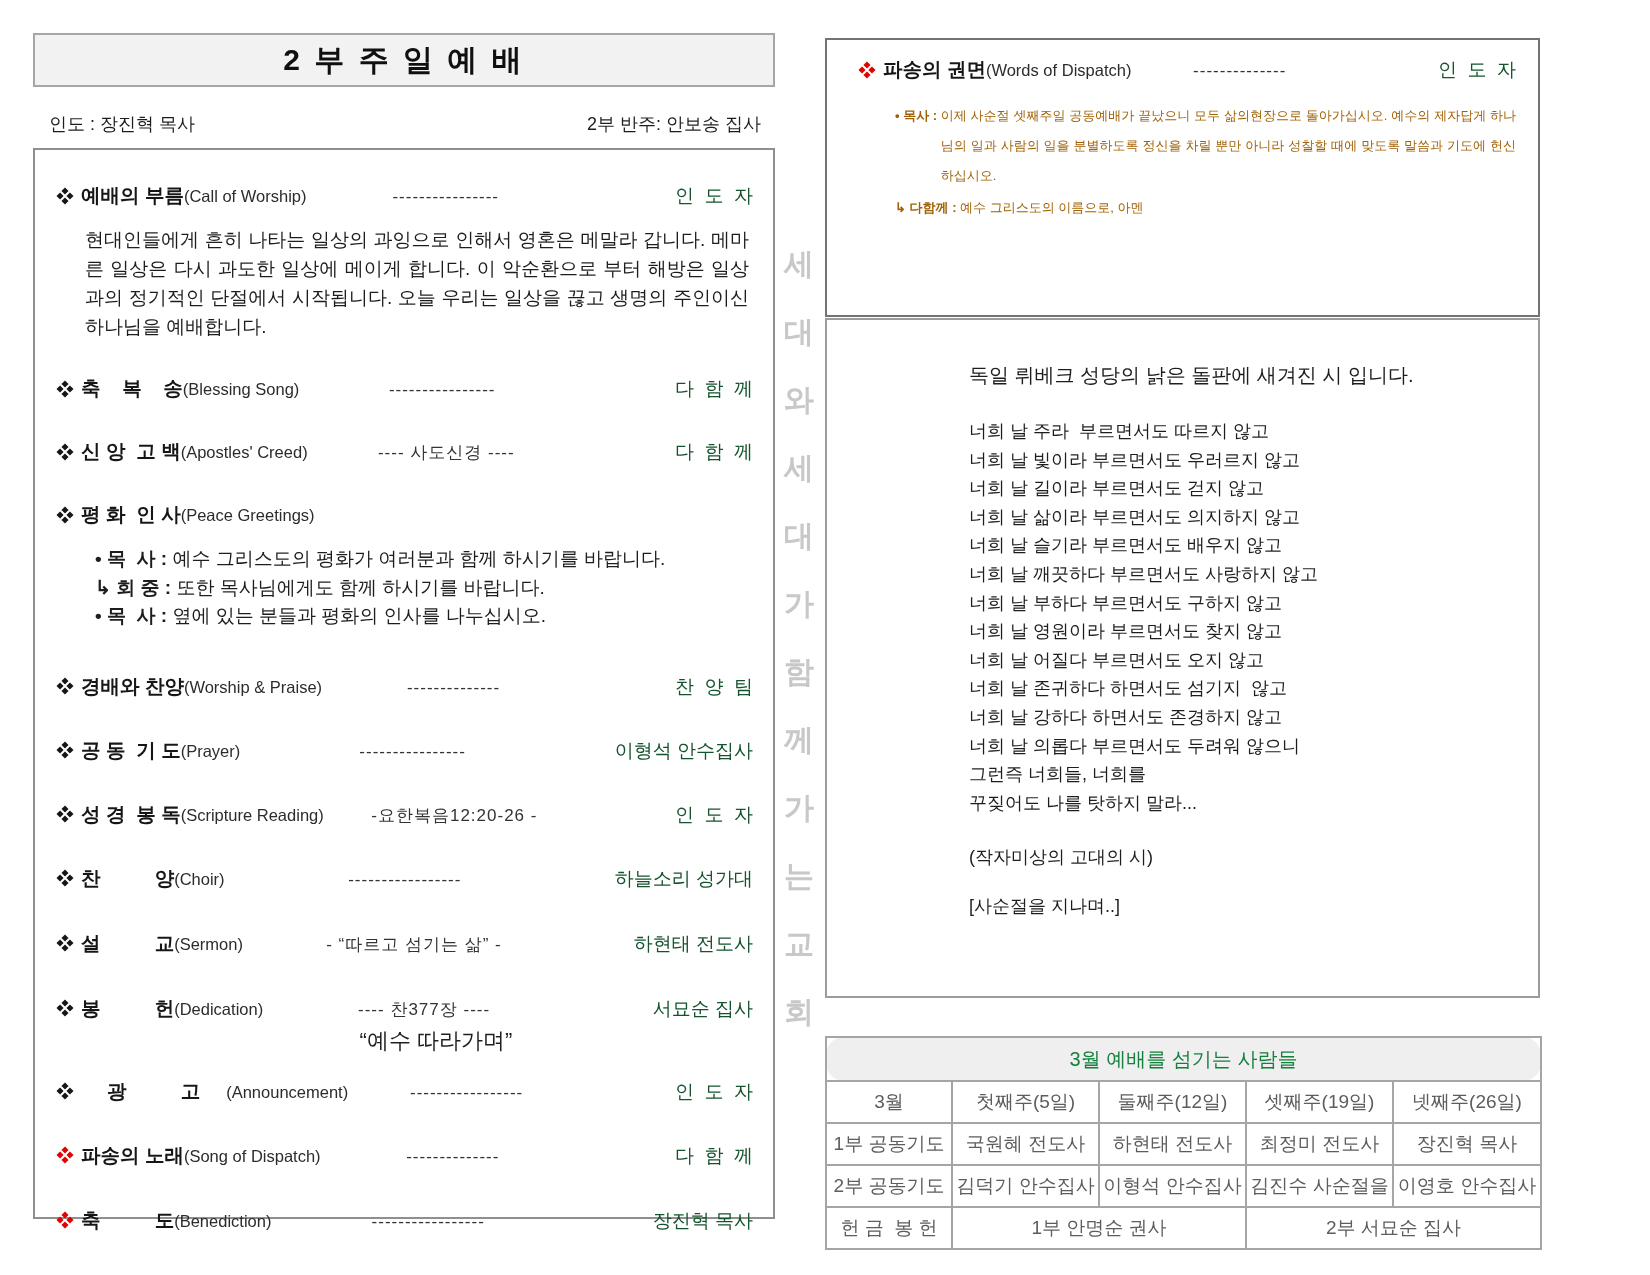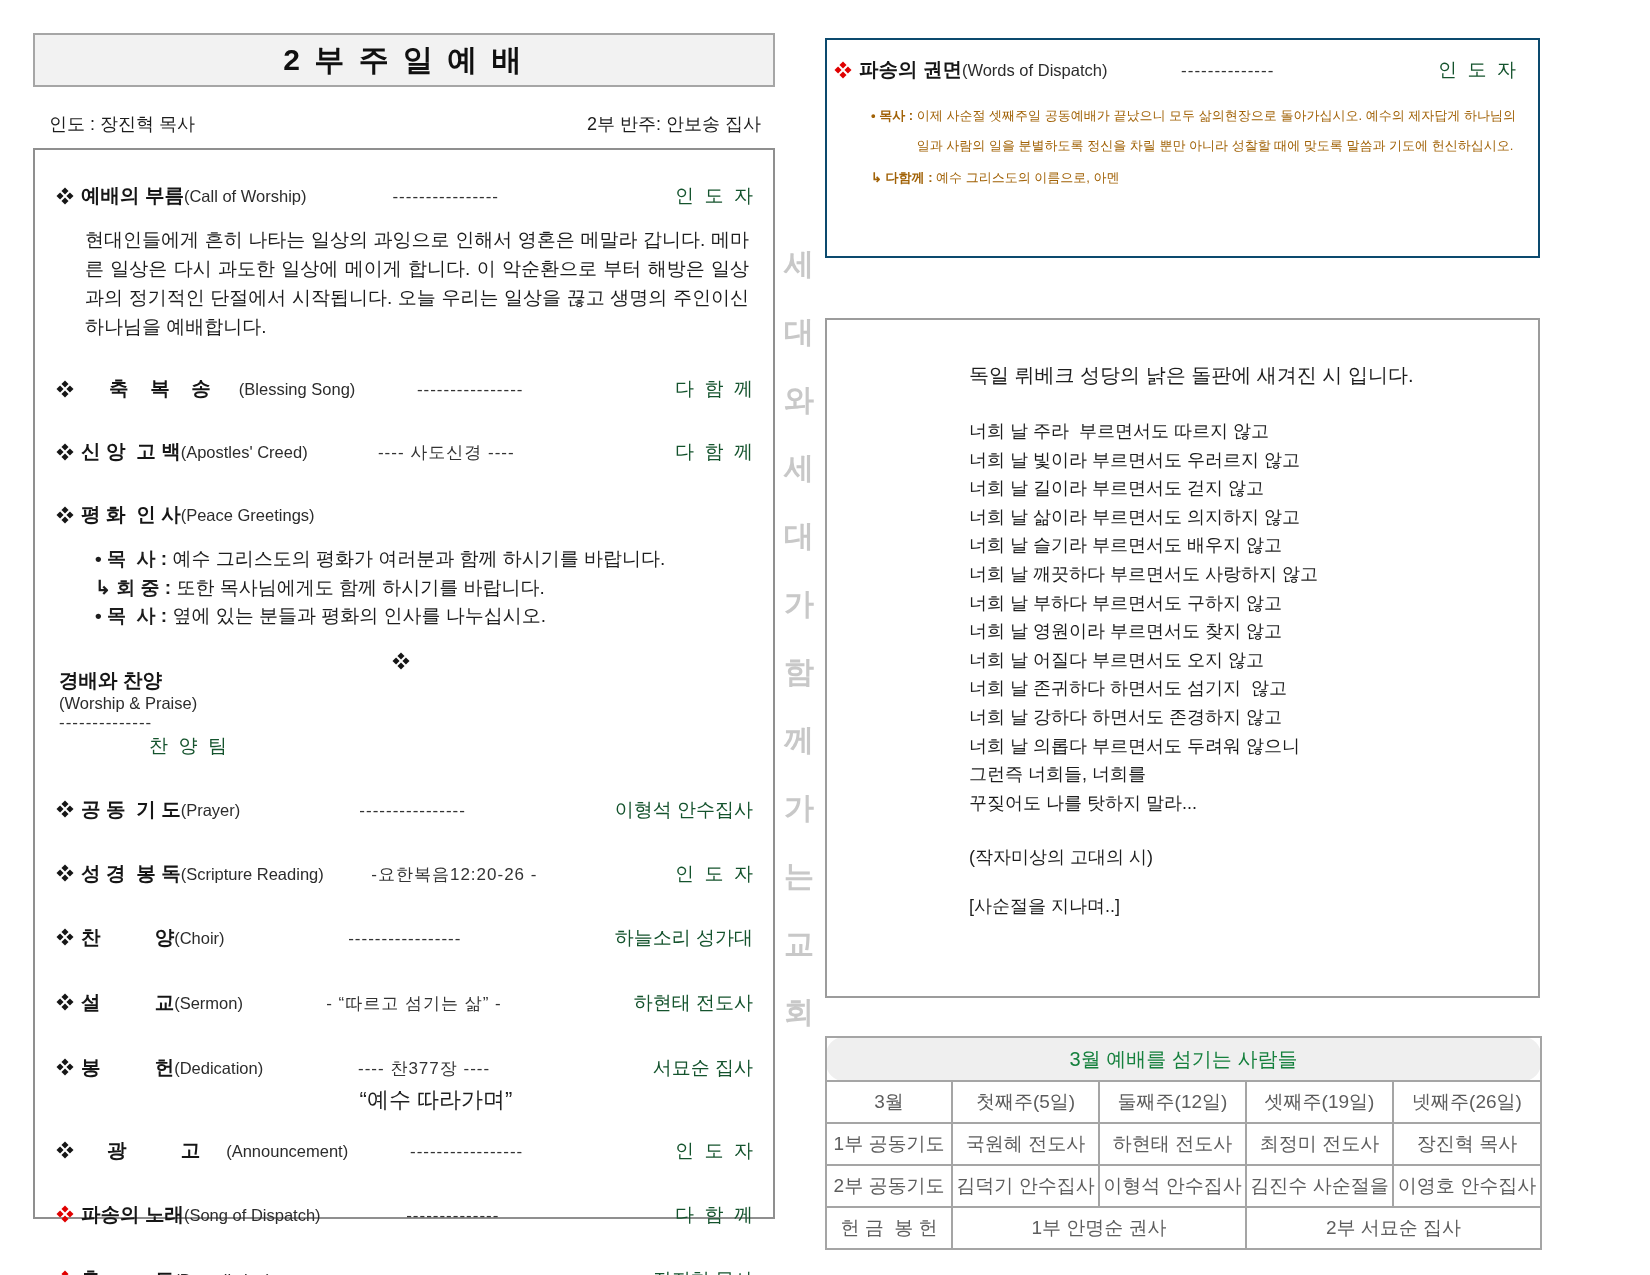--- a/index.html
+++ b/index.html
@@ -26,32 +26,32 @@
   .mid{flex:1;text-align:center;font-size:17px;color:#333;white-space:pre;letter-spacing:1px;}
   .who{min-width:168px;text-align:right;font-size:19px;color:#14532d;white-space:pre;}
 
   .note{margin:16px 4px 0 26px;font-size:19px;line-height:29px;color:#1d1d1d;text-align:justify;}
   .sub{margin:17px 0 0 36px;}
   .sub-line{display:flex;font-size:19px;line-height:28.5px;color:#1d1d1d;}
   .sub-line .pre{white-space:pre;font-weight:bold;}
   .mid2{position:absolute;left:250px;right:190px;top:31px;text-align:center;
         font-size:22px;color:#1f1f1f;white-space:pre;}
 
-  .mt34{margin-top:34px;gap:28px;} .mt36{margin-top:36px;} .mt26{margin-top:24px;flex-direction:column;}
+  .mt34{margin-top:34px;} .mt36{margin-top:36px;} .mt26{margin-top:42px;}
   .mt37{margin-top:37px;} .mt38{margin-top:38px;} .mt56{margin-top:56px;gap:26px;}
 
   
   .vstrip{position:absolute;left:776px;top:230px;width:46px;}
   .vchar{height:68px;display:flex;align-items:center;justify-content:center;
          font-size:30px;font-weight:bold;color:#c8c8c8;}
 
   
   .right-col{position:absolute;left:825px;top:0;width:715px;height:1275px;}
-  .box1{position:absolute;top:38px;left:0;width:715px;height:220px;border:2px solid #0c4a6e;
-        box-sizing:border-box;padding:16px 22px 0 10px;}
+  .box1{position:absolute;top:38px;left:0;width:715px;height:279px;border:2px solid #737373;
+        box-sizing:border-box;padding:16px 22px 0 34px;}
   .dline{display:flex;margin:18px 0 0 34px;font-size:13px;line-height:30px;color:#a16207;}
   .dline.second{margin-top:2px;}
   .dline .pre{white-space:pre;font-weight:bold;}
   .dline .ptxt{flex:1;text-align:justify;}
 
   .box2{position:absolute;top:318px;left:0;width:715px;height:680px;border:2px solid #9c9c9c;
         box-sizing:border-box;padding:42px 28px 0 142px;font-size:18px;color:#1d1d1d;}
   .poem-intro{font-size:20px;}
   .poem-lines{margin-top:28px;}
   .poem-line{line-height:28.6px;white-space:pre;}

